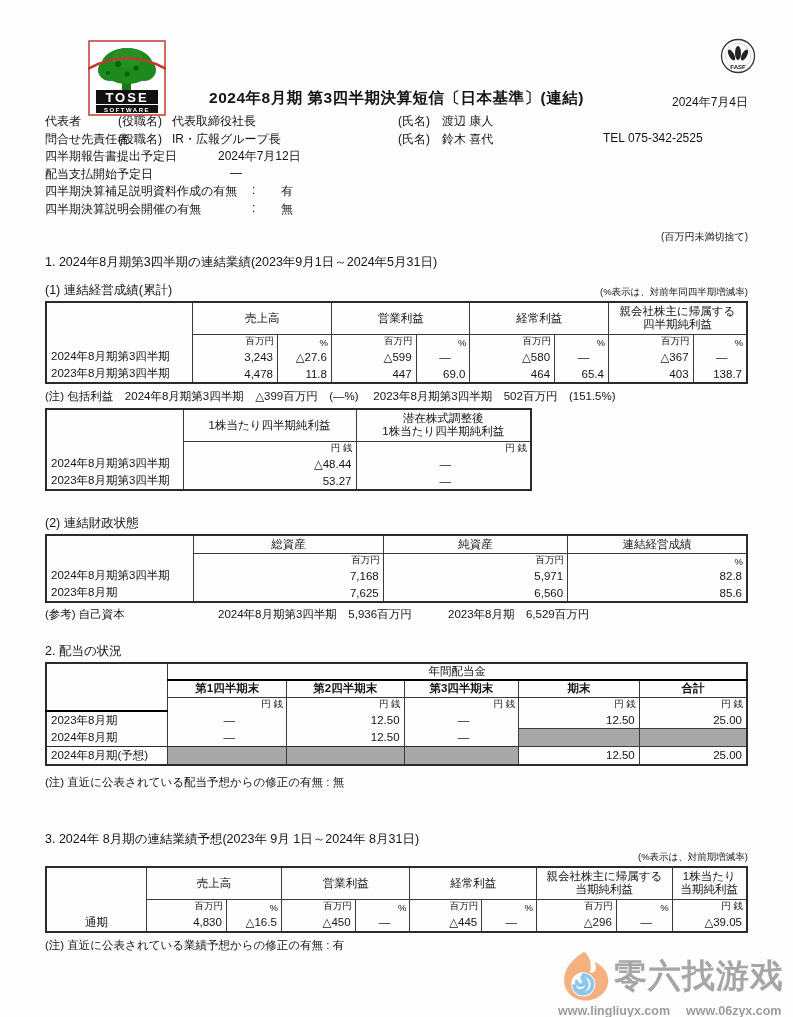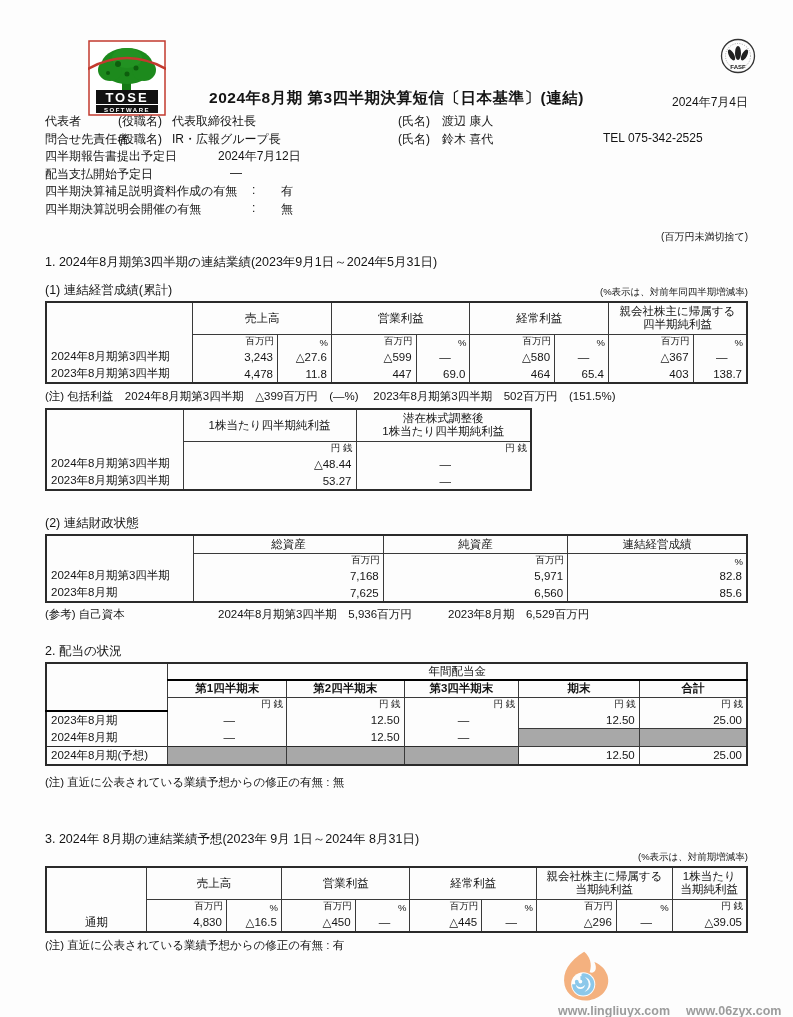--- a/index.html
+++ b/index.html
@@ -325,21 +325,21 @@
         <tr class="sep">
           <td class="lab">2024年8月期(予想)</td>
           <td class="gray"></td>
           <td class="gray"></td>
           <td class="gray"></td>
           <td class="v">12.50</td>
           <td class="v">25.00</td>
         </tr>
       </tbody>
     </table>
-    <div class="note-line mt-note2">(注) 直近に公表されている業績予想からの修正の有無 : 無</div>
+    <div class="note-line mt-note2">(注) 直近に公表されている配当予想からの修正の有無 : 無</div>
 
     <div class="h-sec mt-s3">3. 2024年 8月期の連結業績予想(2023年 9月 1日～2024年 8月31日)</div>
     <div class="s3-note-right">(%表示は、対前期増減率)</div>
     <table class="t">
       <colgroup>
           <col style="width:101px">
           <col style="width:80px">
           <col style="width:55px">
           <col style="width:74px">
           <col style="width:55px">
@@ -390,20 +390,21 @@
     <div class="note-line">(注) 直近に公表されている業績予想からの修正の有無 : 有</div>
   </div>
 
   <div class="watermark">
     <div class="wm-top">
       <svg width="56" height="52" viewBox="0 0 60 56">
         <path d="M28 2 C12 12 4 24 7 38 C10 50 22 56 34 54 C48 52 57 40 53 27 C50 19 44 15 39 13 C43 21 39 26 34 24 C37 15 34 7 28 2 Z" fill="#f2a368" opacity="0.85"></path>
         <circle cx="27" cy="37" r="13" fill="#fdfdfd"></circle>
         <path d="M27 27 a10 10 0 1 1 -10 10 a7 7 0 1 0 7 -7 a4 4 0 1 1 -4 4" fill="none" stroke="#8cc8ea" stroke-width="4" stroke-linecap="round"></path>
       </svg>
+      <div class="wm-brand">零六找游戏</div>
     </div>
     <div class="wm-urls">
       <span>www.lingliuyx.com</span>
       <span>www.06zyx.com</span>
     </div>
   </div>
 
 </div>
 
 </body></html>

